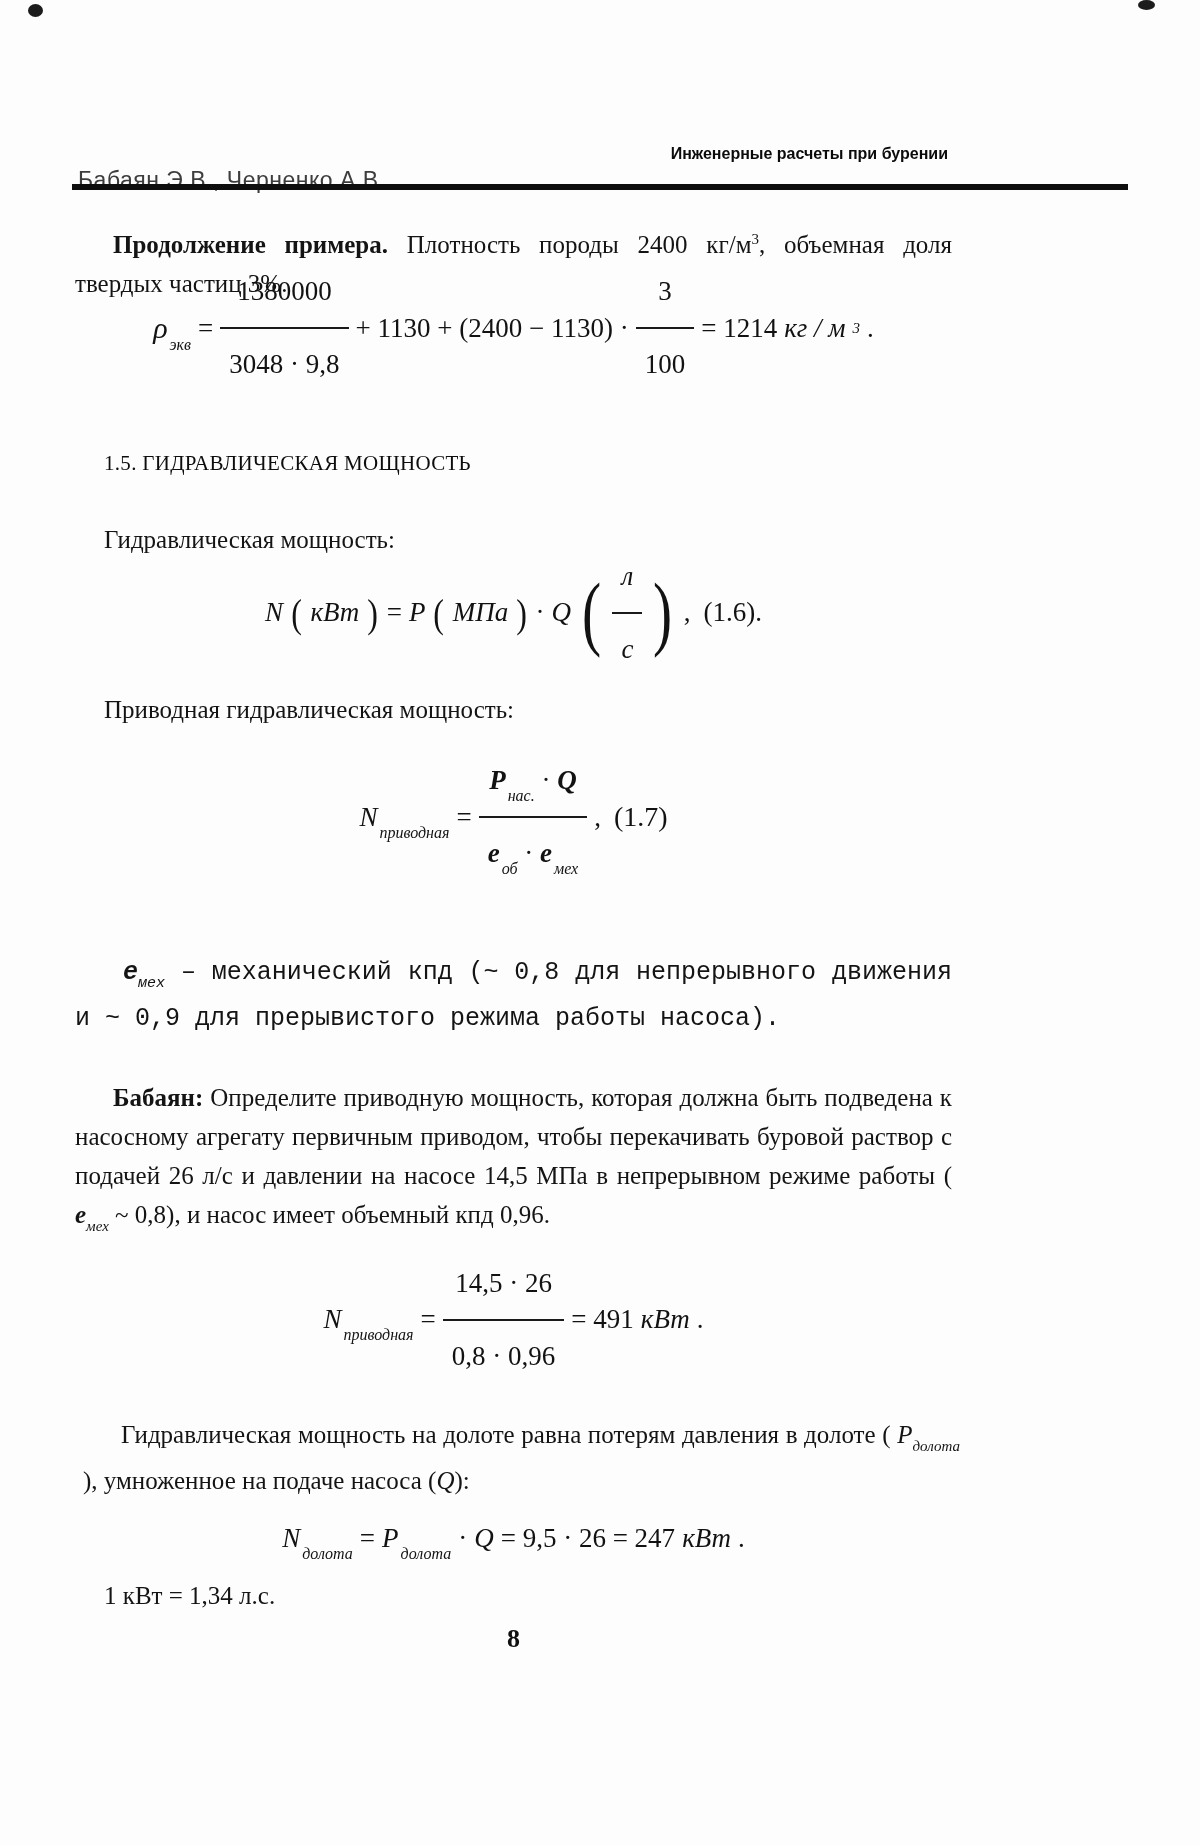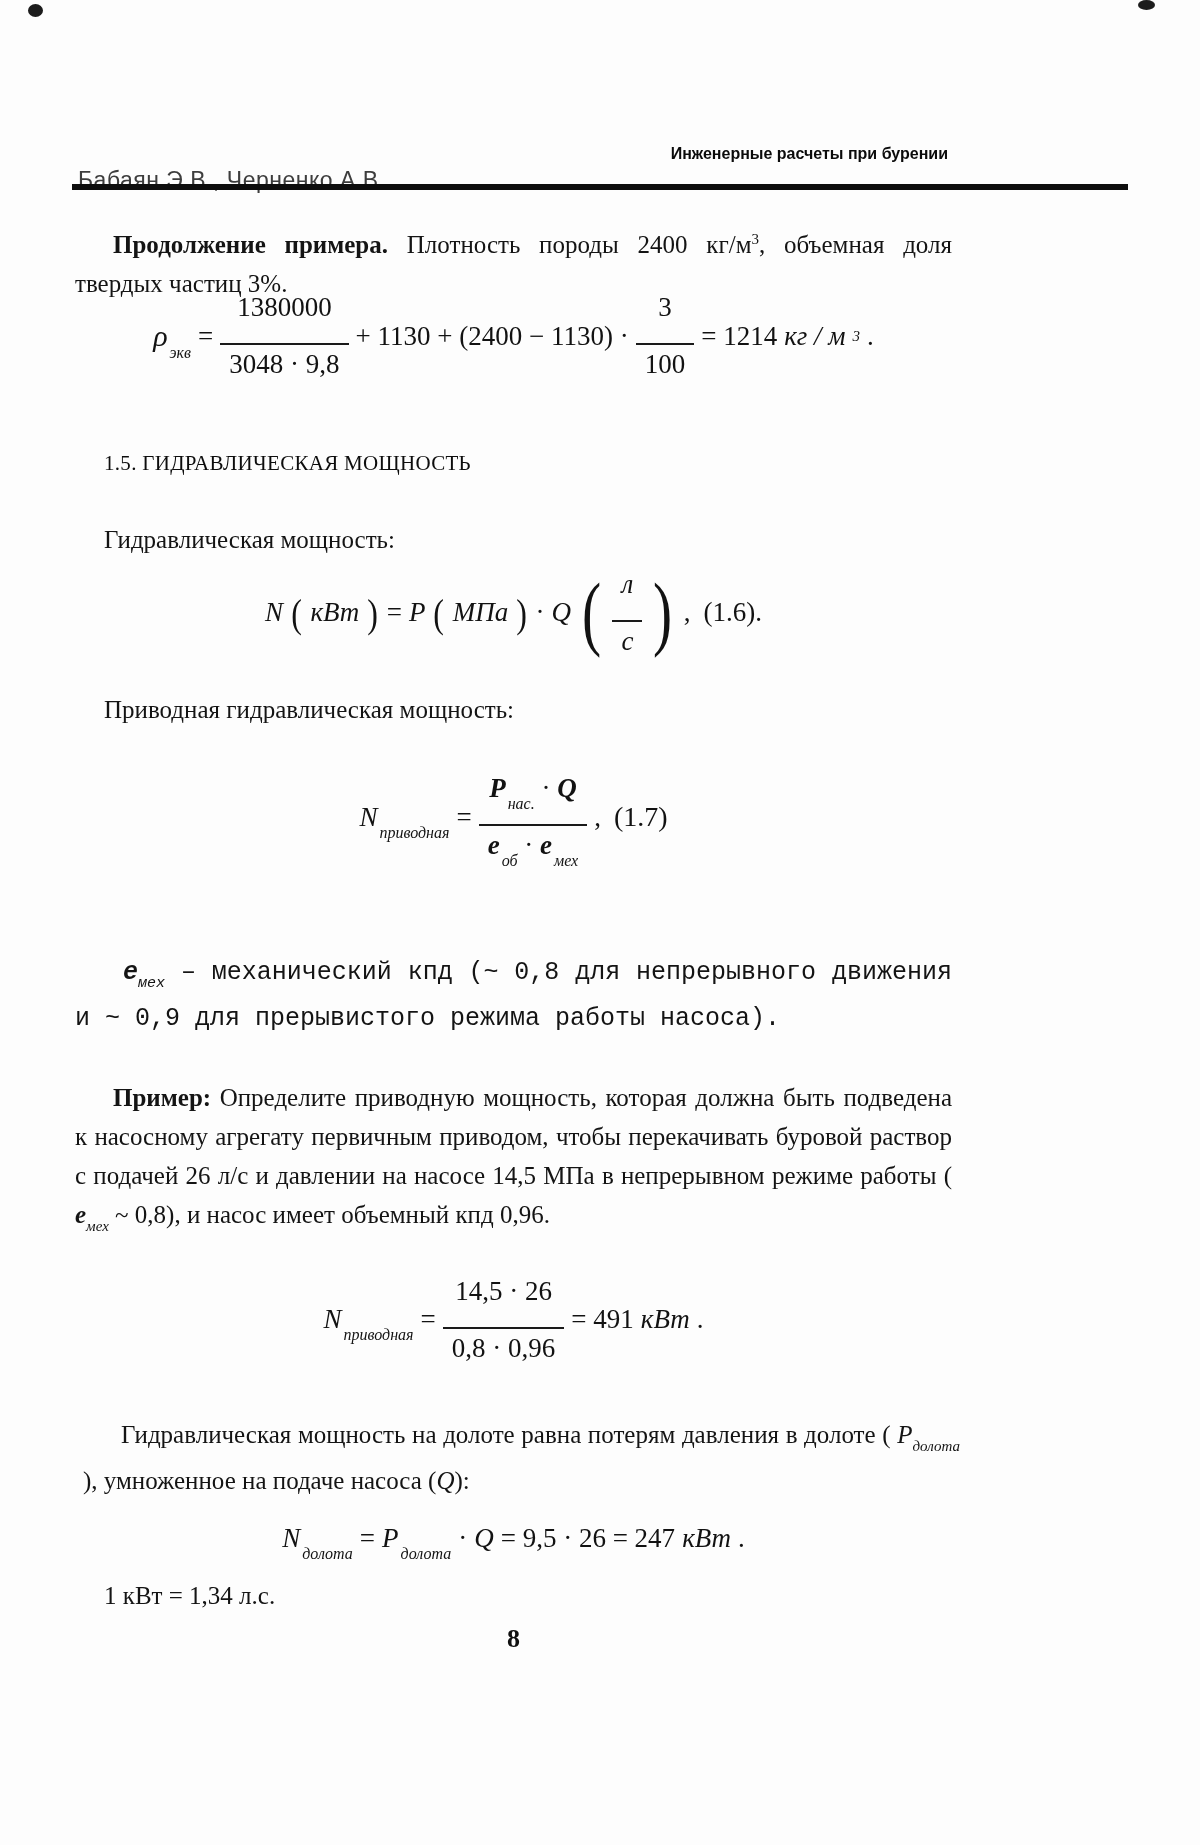--- a/index.html
+++ b/index.html
@@ -37,21 +37,21 @@
   .ivar { font-style:italic; }
 
   
   .formula {
     position:absolute; left:75px; width:877px; display:flex; justify-content:center;
     align-items:center; font-size:27px; color:#121212;
   }
   .frow { display:inline-flex; align-items:center; gap:7px; white-space:nowrap; }
   .frac { display:inline-flex; flex-direction:column; align-items:center; }
   .frac .num { padding:0 9px 20px; }
-  .frac .den { border-top:2px solid #1a1a1a; padding:4px 9px 0; }
+  .frac .den { border-top:2px solid #1a1a1a; padding:20px 9px 0; }
   .vsub { display:inline-block; }
   .sub { font-size:16px; font-style:italic; position:relative; top:12px; margin-left:2px; line-height:0; }
   .mdp { display:inline-block; font-size:40px; line-height:0; transform:scaleX(0.8); position:relative; top:1px; font-weight:400; }
   .bigp { display:inline-block; font-size:82px; line-height:0; transform:scaleX(0.7); position:relative; top:0px; font-weight:400; }
   .ref { font-style:normal; margin-left:6px; }
 
   .page-number {
     position:absolute; left:75px; top:1624px; width:877px; text-align:center;
     font-size:26px; font-weight:bold; color:#101010;
   }
@@ -142,21 +142,21 @@
       <span>,</span>
       <span class="ref" style="font-size:28px;">(1.7)</span>
     </span>
   </div>
 
   <div class="para" style="top:950px; line-height:46px; text-indent:48px;font-family:Liberation Mono, monospace;">
     <span class="evar">e</span><span class="isub">мех</span><span> – механический кпд (~ 0,8 для непрерывного движения и ~ 0,9 для прерывистого режима работы насоса).</span>
   </div>
 
   <div class="para indent" style="top:1078px;">
-    <span class="bold">Пример:</span><span> Определите приводную мощность, которая должна быть подведена к насосному агрегату первичным приводом, чтобы перекачивать буровой раствор с подачей 26 л/с и давлении на насосе 14,5 МПа в непрерывном режиме работы ( </span><span class="evar">e</span><span class="isub">мех</span><span> ~ 0,8), и насос имеет объемный кпд 0,96.</span>
+    <span class="bold">Бабаян:</span><span> Определите приводную мощность, которая должна быть подведена к насосному агрегату первичным приводом, чтобы перекачивать буровой раствор с подачей 26 л/с и давлении на насосе 14,5 МПа в непрерывном режиме работы ( </span><span class="evar">e</span><span class="isub">мех</span><span> ~ 0,8), и насос имеет объемный кпд 0,96.</span>
   </div>
 
   <div class="formula" style="top:1272px; height:95px;">
     <span class="frow">
       <span class="vsub"><span class="ivar">N</span><span class="sub">приводная</span></span>
       <span>=</span>
       <span class="frac">
         <span class="num">14,5 · 26</span>
         <span class="den">0,8 · 0,96</span>
       </span>

